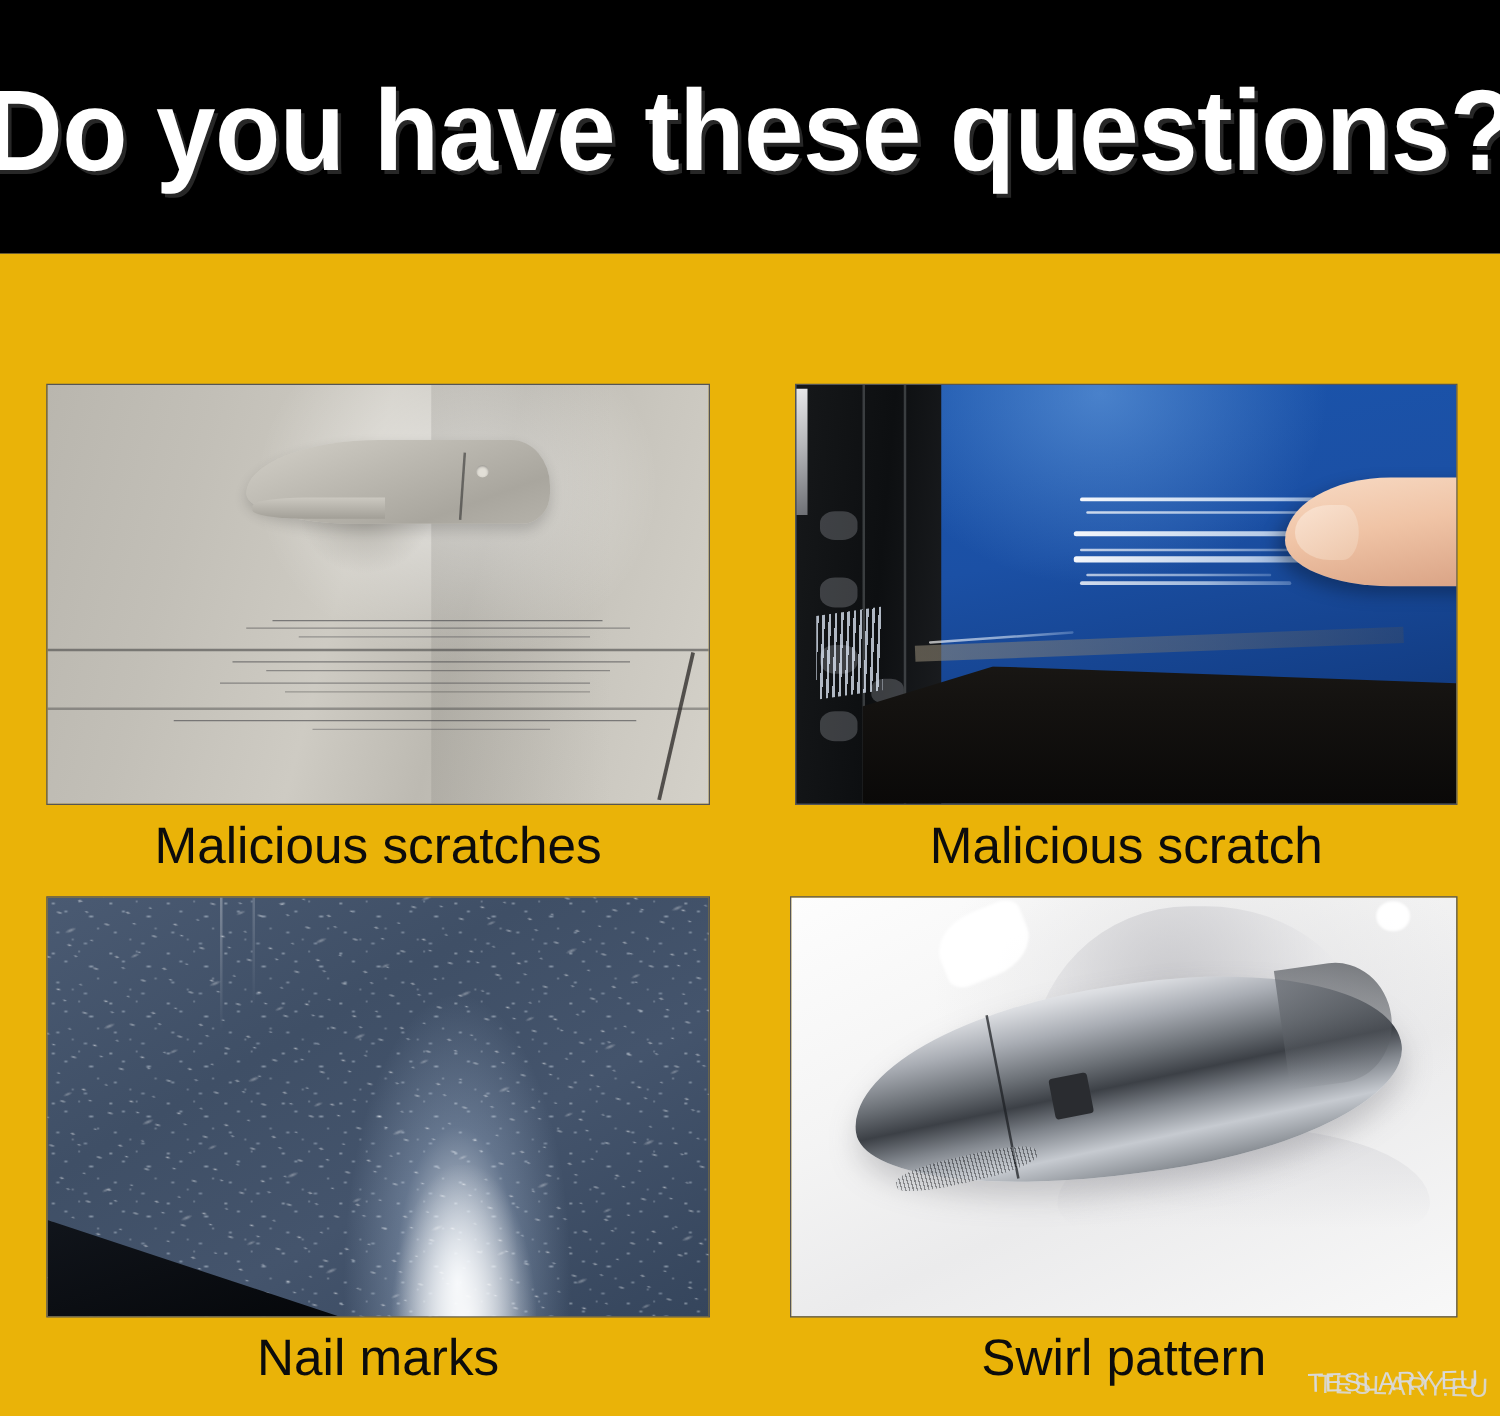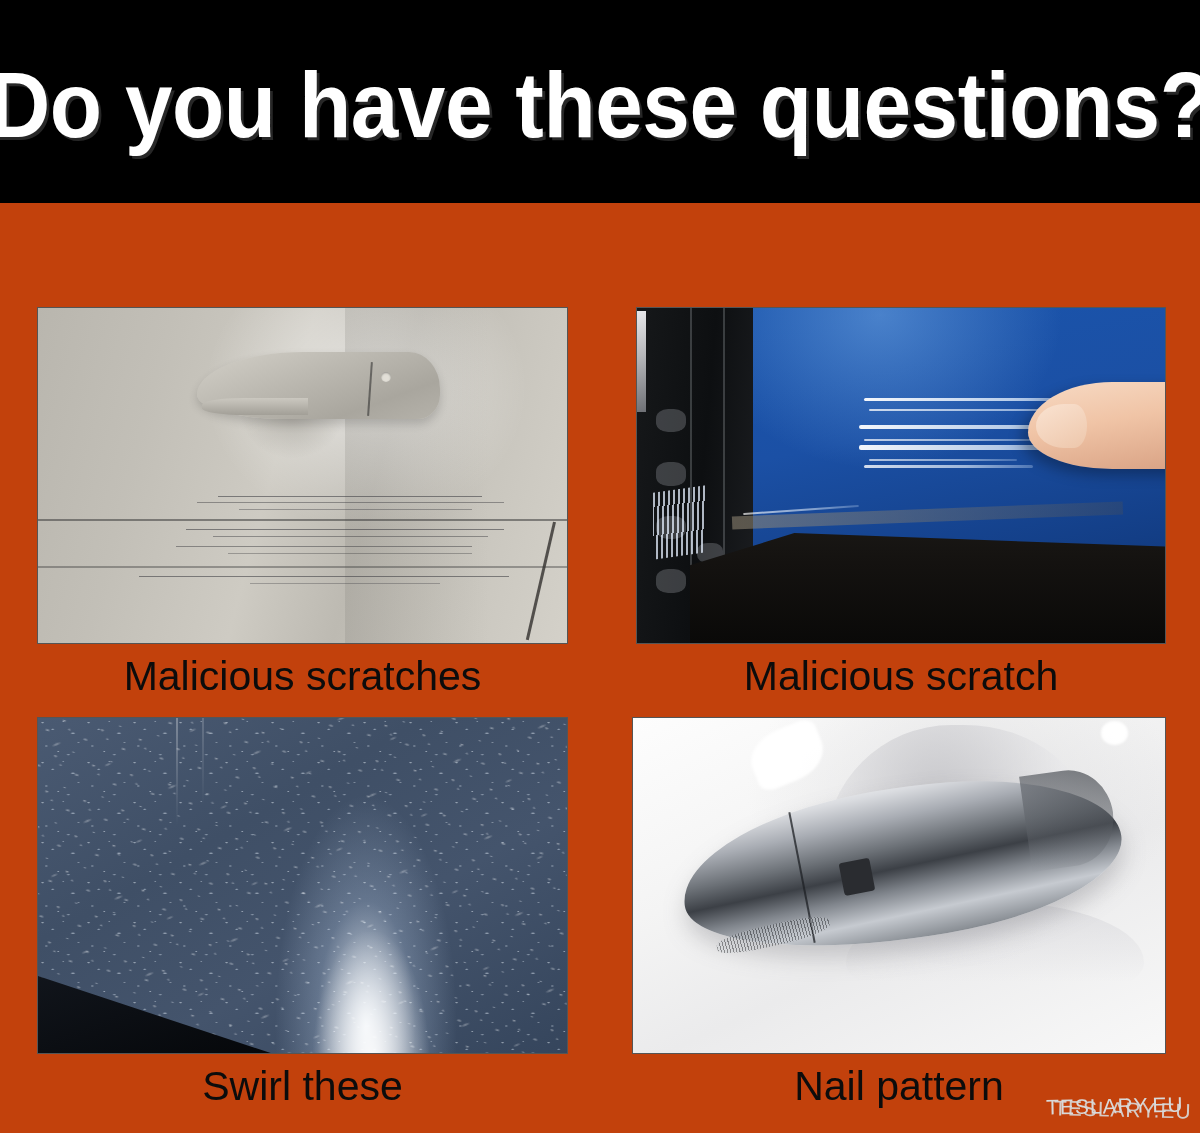--- a/index.html
+++ b/index.html
@@ -48,21 +48,21 @@
     padding-top: 6px;
   }
 
   
   .panel-grid {
     position: absolute;
     left: 0;
     top: 203px;
     width: 1200px;
     height: 930px;
-    background: #c2410c;
+    background: #eab308;
   }
 
   .panel {
     position: absolute;
   }
   .panel-photo {
     position: absolute;
     left: 0;
     top: 0;
     width: 100%;
@@ -462,37 +462,37 @@
   <div class="panel" id="panel-swirl">
     <div class="panel-photo ph-swirl">
       <div class="swirl-speckle-layer swirl-a"></div>
       <div class="swirl-speckle-layer swirl-b"></div>
       <div class="swirl-speckle-layer swirl-c"></div>
       <div class="swirl-streak" style="left:26%; top:0; height:32%;"></div>
       <div class="swirl-streak" style="left:31%; top:0; height:26%; opacity:.6;"></div>
       <div class="swirl-glow"></div>
       <div class="swirl-dark-corner"></div>
     </div>
-    <div class="panel-caption">Swirl these</div>
+    <div class="panel-caption">Nail marks</div>
   </div>
 
   <div class="panel" id="panel-nail">
     <div class="panel-photo ph-nail">
       <div class="door-dish-4"></div>
       <div class="spec-hi-4a"></div>
       <div class="spec-hi-4b"></div>
       <div class="door-reflection-4"></div>
       <div class="chrome-handle-4">
         <div class="handle-tipshade-4"></div>
         <div class="handle-seam-4"></div>
         <div class="handle-sensor-4"></div>
         <div class="handle-mesh-4"></div>
       </div>
     </div>
-    <div class="panel-caption">Nail pattern</div>
+    <div class="panel-caption">Swirl pattern</div>
   </div>
 
 </div>
 
 <div class="watermark">
   <span class="wm-a">TESLARY.EU</span>
   <span class="wm-b">TESLARY.EU</span>
 </div>
 
 </body></html>

